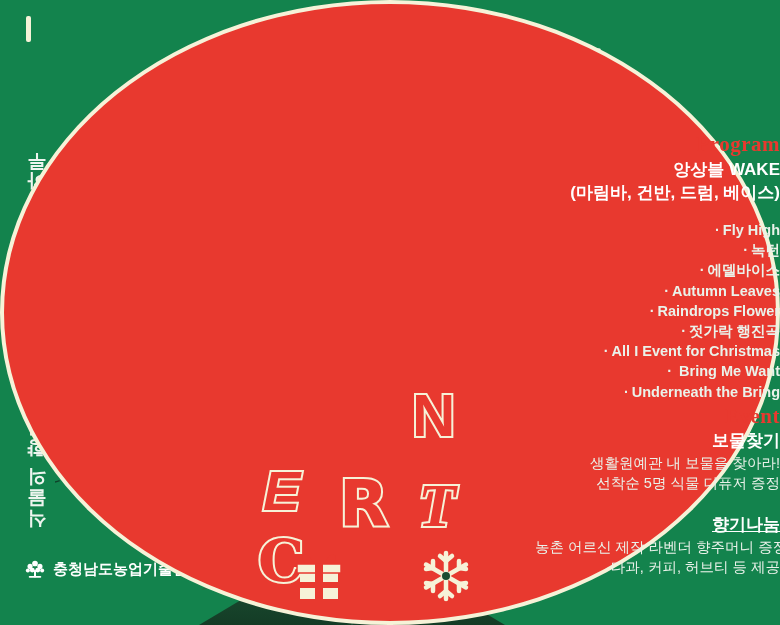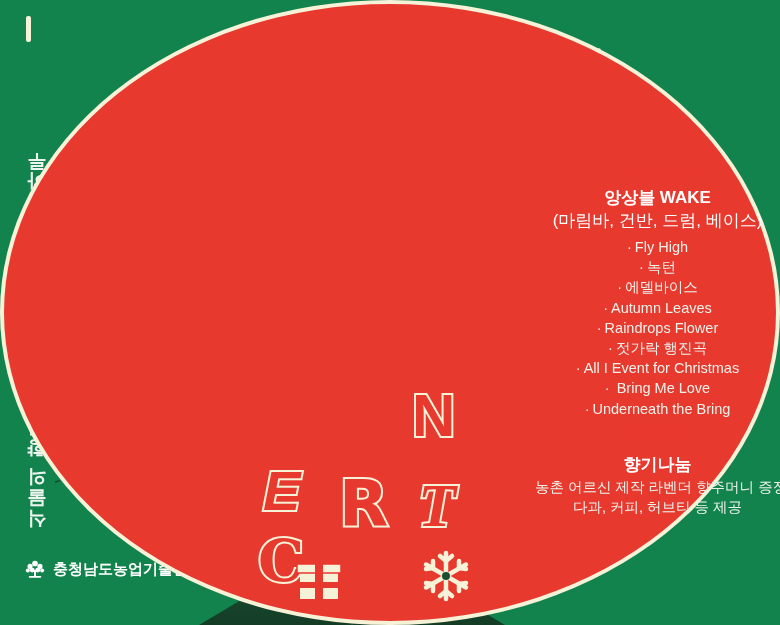--- a/index.html
+++ b/index.html
@@ -61,56 +61,56 @@
   
   #logo {
     position:absolute; left:24px; top:558px;
     display:flex; align-items:center; gap:7px;
   }
   #logo .mark { width:22px; height:22px; flex:0 0 22px; }
   #logo .lbl { color:#ffffff; font-size:15px; font-weight:bold; white-space:nowrap; }
 
   
   #right-col {
-    position:absolute; left:535px; top:160px;
+    position:absolute; left:535px; top:132px;
     width:245px;
-    text-align:center;
+    text-align:right;
     color:#f2f6f2;
   }
   .sec-head {
     color:#e8392f;
     font-family:"Liberation Serif", serif;
     font-weight:bold;
     font-size:21px;
     letter-spacing:0.5px;
     line-height:24px;
   }
   .ens-name {
     color:#ffffff; font-size:17px; font-weight:bold;
     line-height:23px; margin-top:2px;
   }
   .ens-inst {
-    color:#ffffff; font-size:17px; font-weight:normal;
+    color:#ffffff; font-size:17px; font-weight:bold;
     line-height:23px;
   }
-  #song-list { list-style:none; margin-top:5px; }
+  #song-list { list-style:none; margin-top:16px;font-weight:bold; }
   #song-list li {
     font-size:14.5px; line-height:20.2px;
     color:#eaf2ea; white-space:nowrap;
   }
   #song-list li .bullet { margin-right:3px; }
 
   .ev-title {
     color:#ffffff; font-size:17px; font-weight:bold;
     line-height:24px; margin-top:1px;
   }
   .ev-line { font-size:14.5px; line-height:20px; color:#eaf2ea; white-space:nowrap; }
   .ev-block { margin-bottom:2px; }
   #event-head { margin-top:2px; }
-  #scent-title { margin-top:8px; }
+  #scent-title { margin-top:20px;text-decoration:underline; }
 
   
   #tree-wrap { position:absolute; left:165px; top:232px; width:360px; height:393px; }
   #star {
     position:absolute; left:160px; top:-2px; width:54px; height:52px;
   }
 
   
   .cl {
     position:absolute;
@@ -377,26 +377,31 @@
     <div class="ens-inst">(마림바, 건반, 드럼, 베이스)</div>
 
     <ul id="song-list">
       <li><span class="bullet">·</span><span>Fly High</span></li>
       <li><span class="bullet">·</span><span>녹턴</span></li>
       <li><span class="bullet">·</span><span>에델바이스</span></li>
       <li><span class="bullet">·</span><span>Autumn Leaves</span></li>
       <li><span class="bullet">·</span><span>Raindrops Flower</span></li>
       <li><span class="bullet">·</span><span>젓가락 행진곡</span></li>
       <li><span class="bullet">·</span><span>All I Event for Christmas</span></li>
-      <li><span class="bullet">·</span><span> Bring Me Love</span></li>
+      <li><span class="bullet">·</span><span> Bring Me Want</span></li>
       <li><span class="bullet">·</span><span>Underneath the Bring</span></li>
     </ul>
 
     <div class="sec-head" id="event-head">Event</div>
 
+    <div class="ev-block">
+      <div class="ev-title">보물찾기</div>
+      <div class="ev-line">생활원예관 내 보물을 찾아라!</div>
+      <div class="ev-line">선착순 5명 식물 디퓨저 증정</div>
+    </div>
 
     <div class="ev-block">
       <div class="ev-title" id="scent-title">향기나눔</div>
       <div class="ev-line">농촌 어르신 제작 라벤더 향주머니 증정</div>
       <div class="ev-line">다과, 커피, 허브티 등 제공</div>
     </div>
 
   </div>
 </div>
 

